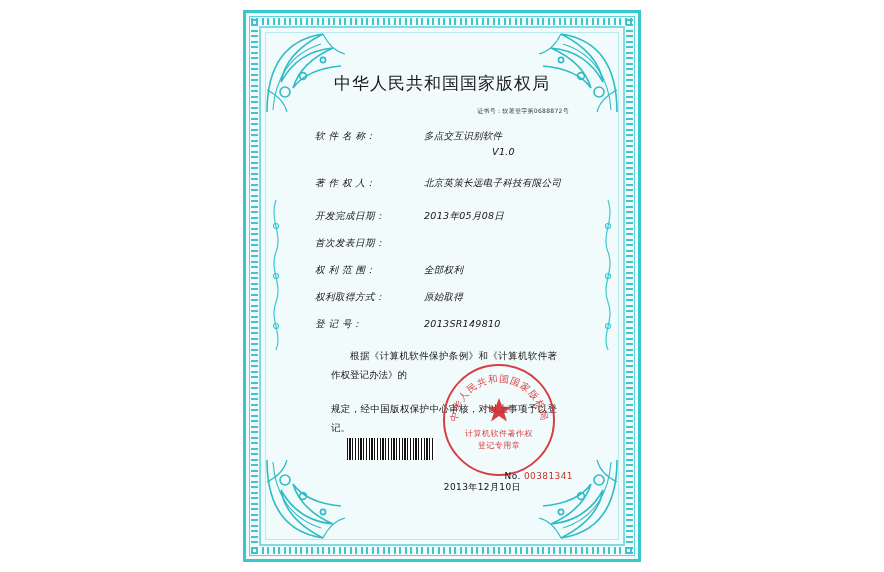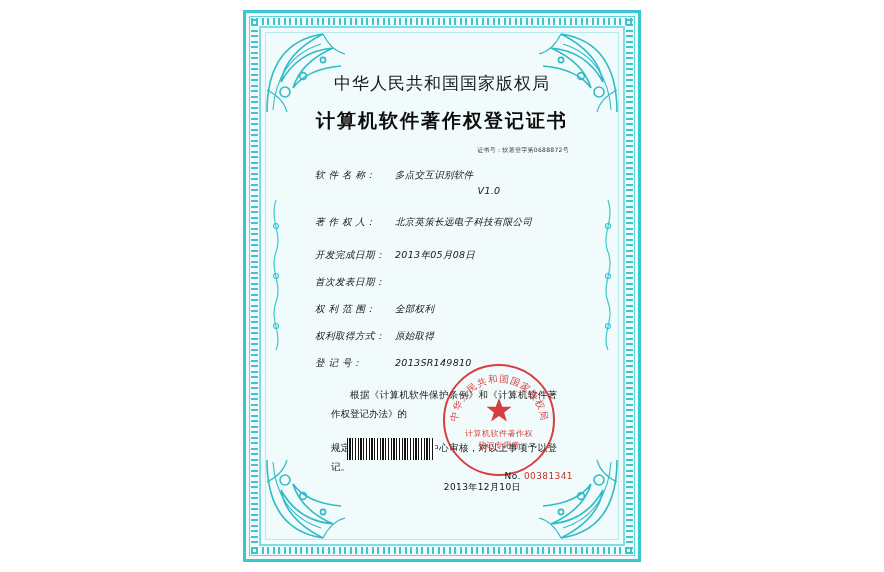--- a/index.html
+++ b/index.html
@@ -155,20 +155,21 @@
   }
   .field-label {
     width: 80px;
     flex: 0 0 80px;
     letter-spacing: 0.5px;
     white-space: nowrap;
   }
   .field-value {
     flex: 1 1 auto;
     letter-spacing: 0.3px;
+    margin-left: 29px;
   }
   .field-value .sub {
     display: block;
     margin-top: 3px;
     text-align: center;
   }
   .row-gap-lg { margin-bottom: 14px; }
   .row-gap-xl { margin-bottom: 20px; }
 
   .statement {
@@ -334,21 +335,20 @@
       <path d="M9 0 C2 20 16 34 9 52 C2 70 16 84 9 102 C2 120 16 134 9 150"></path>
       <circle cx="9" cy="26" r="2.5"></circle>
       <circle cx="9" cy="76" r="2.5"></circle>
       <circle cx="9" cy="126" r="2.5"></circle>
     </svg>
   </div>
 
   <div class="content">
 
     <div class="title-cn">中华人民共和国国家版权局</div>
-    <div class="title-main">计算机软件著作权登记证书</div>
     <div class="cert-no">证书号：软著登字第0688872号</div>
 
     <div class="fields">
 
       <div class="field-row row-gap-xl">
         <div class="field-label">软 件 名 称：</div>
         <div class="field-value">
           <span>多点交互识别软件</span>
           <span class="sub">V1.0</span>
         </div>

